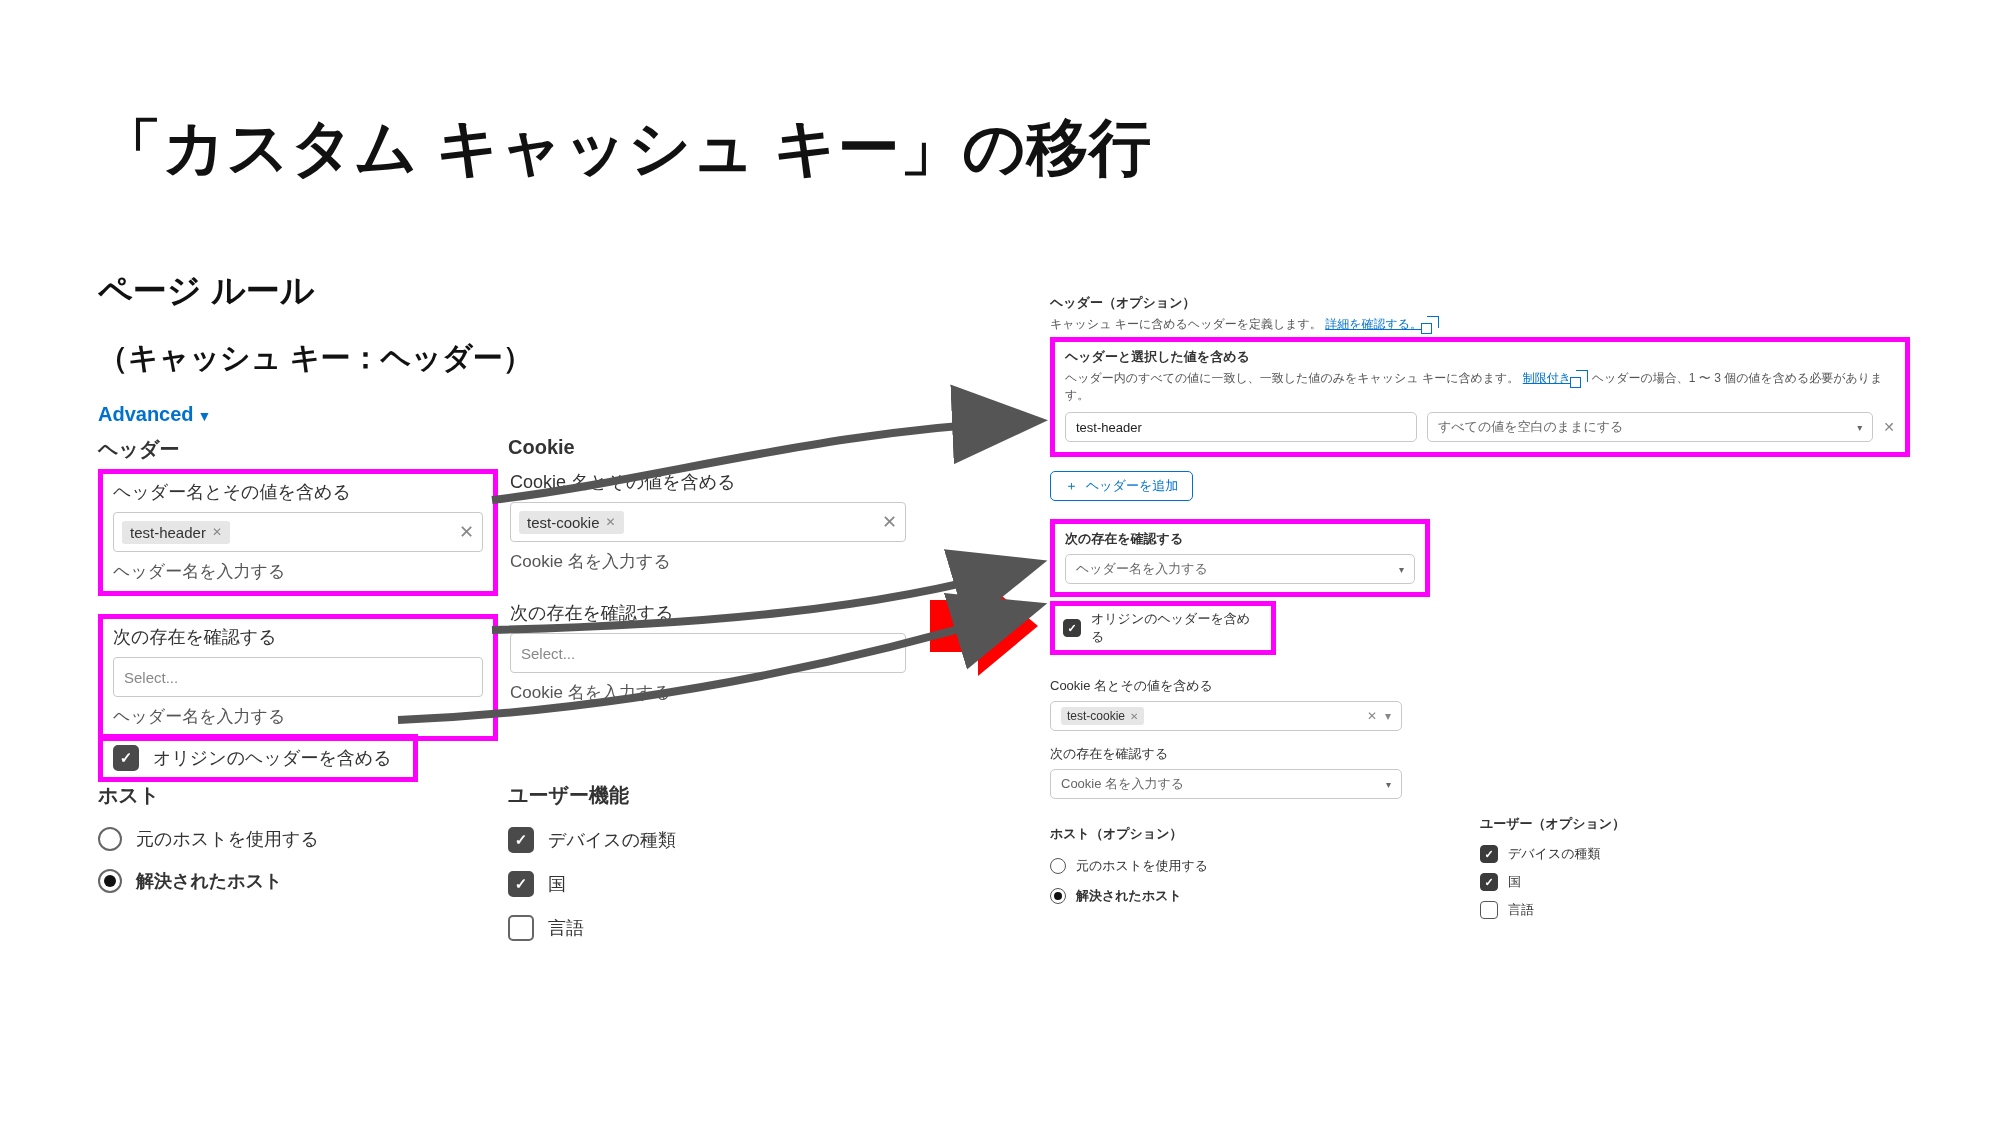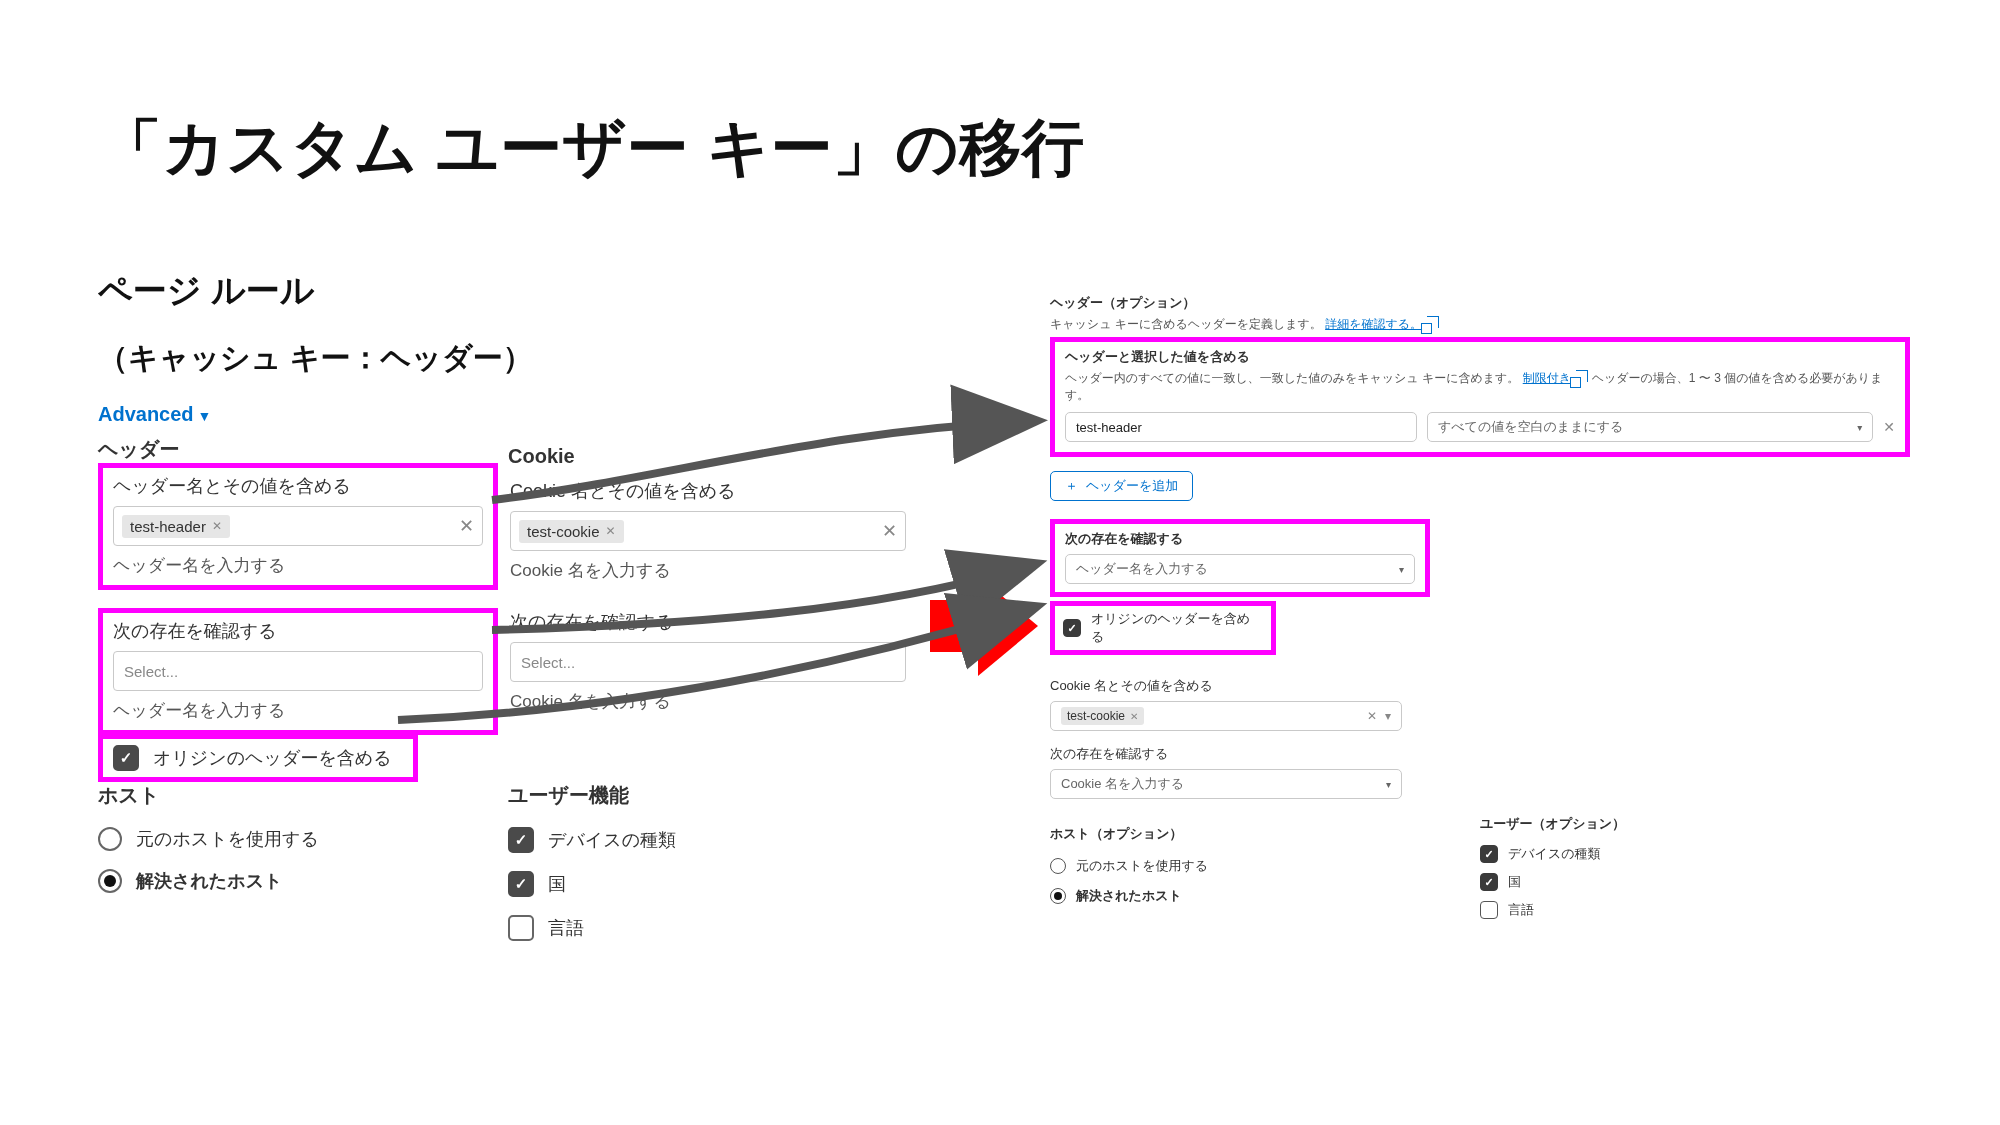--- a/index.html
+++ b/index.html
@@ -313,60 +313,60 @@
     left: 0;
     top: 0;
     pointer-events: none;
   }
 </style>
 </head>
 <body>
 
 <div class="slide">
 
-  <div class="abs title">「カスタム ユーザー キー」の移行</div>
+  <div class="abs title">「カスタム キャッシュ キー」の移行</div>
 
   <div class="abs left-root">
 
     <div class="subhead">ページ ルール</div>
     <div class="subhead-paren" style="margin-top:24px">（キャッシュ キー：ヘッダー）</div>
 
     <div style="margin-top:24px">
       <span class="advanced-link">
         <span>Advanced</span><span class="tri">▼</span>
       </span>
     </div>
 
     <div style="position:relative; margin-top:10px; height:270px;">
 
       <div style="position:absolute; left:0; top:0; width:400px;">
         <div class="col-label">ヘッダー</div>
 
-        <div class="pink-box" style="padding:6px 10px 8px 10px;">
+        <div class="pink-box" style="margin-top:6px; padding:6px 10px 8px 10px;">
           <div class="field-caption">ヘッダー名とその値を含める</div>
           <div class="chip-input" style="margin-top:8px;">
             <span class="chip">
               <span>test-header</span>
               <span class="chip-x">✕</span>
             </span>
             <span class="input-x">✕</span>
           </div>
           <div class="field-help" style="margin-top:8px;">ヘッダー名を入力する</div>
         </div>
 
         <div class="pink-box" style="margin-top:18px; padding:6px 10px 8px 10px;">
           <div class="field-caption">次の存在を確認する</div>
           <div class="select-box" style="margin-top:8px;">
             <span>Select...</span>
           </div>
           <div class="field-help" style="margin-top:8px;">ヘッダー名を入力する</div>
         </div>
       </div>
 
-      <div style="position:absolute; left:410px; top:9px; width:400px;">
+      <div style="position:absolute; left:410px; top:0; width:400px;">
         <div class="col-label">Cookie</div>
 
         <div style="margin-top:11px; padding:0 2px;">
           <div class="field-caption">Cookie 名とその値を含める</div>
           <div class="chip-input" style="margin-top:8px;">
             <span class="chip">
               <span>test-cookie</span>
               <span class="chip-x">✕</span>
             </span>
             <span class="input-x">✕</span>

